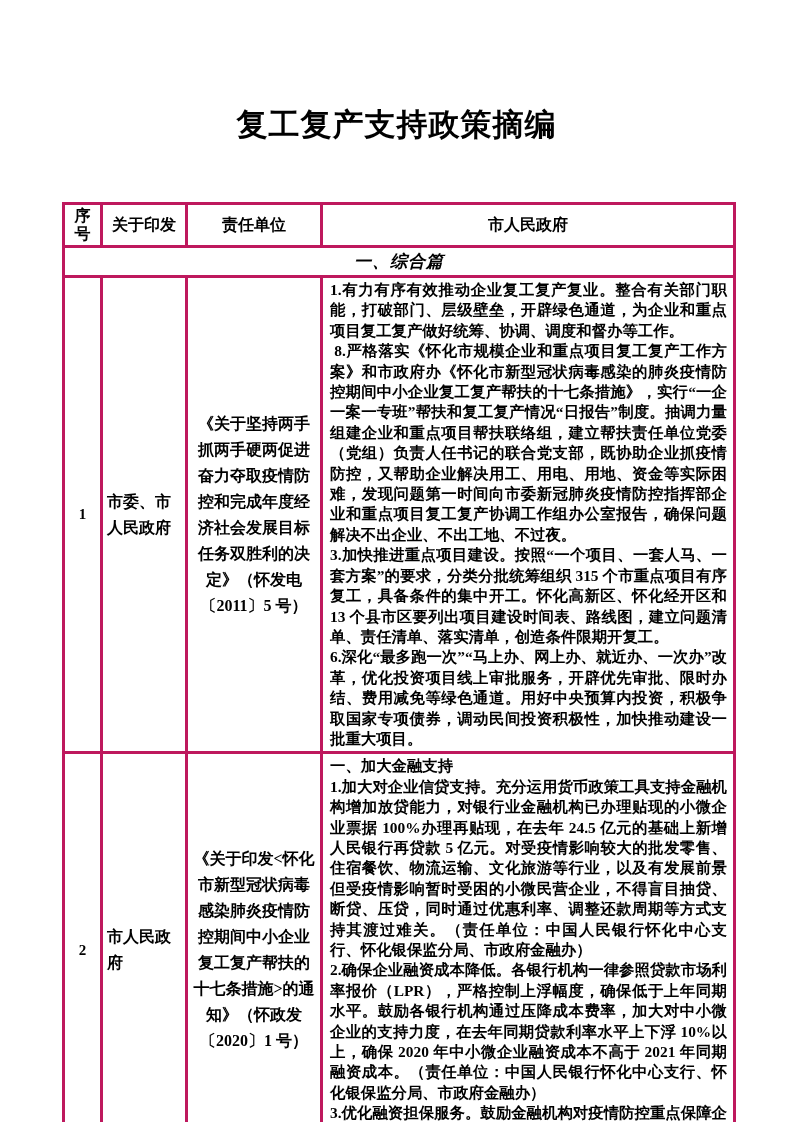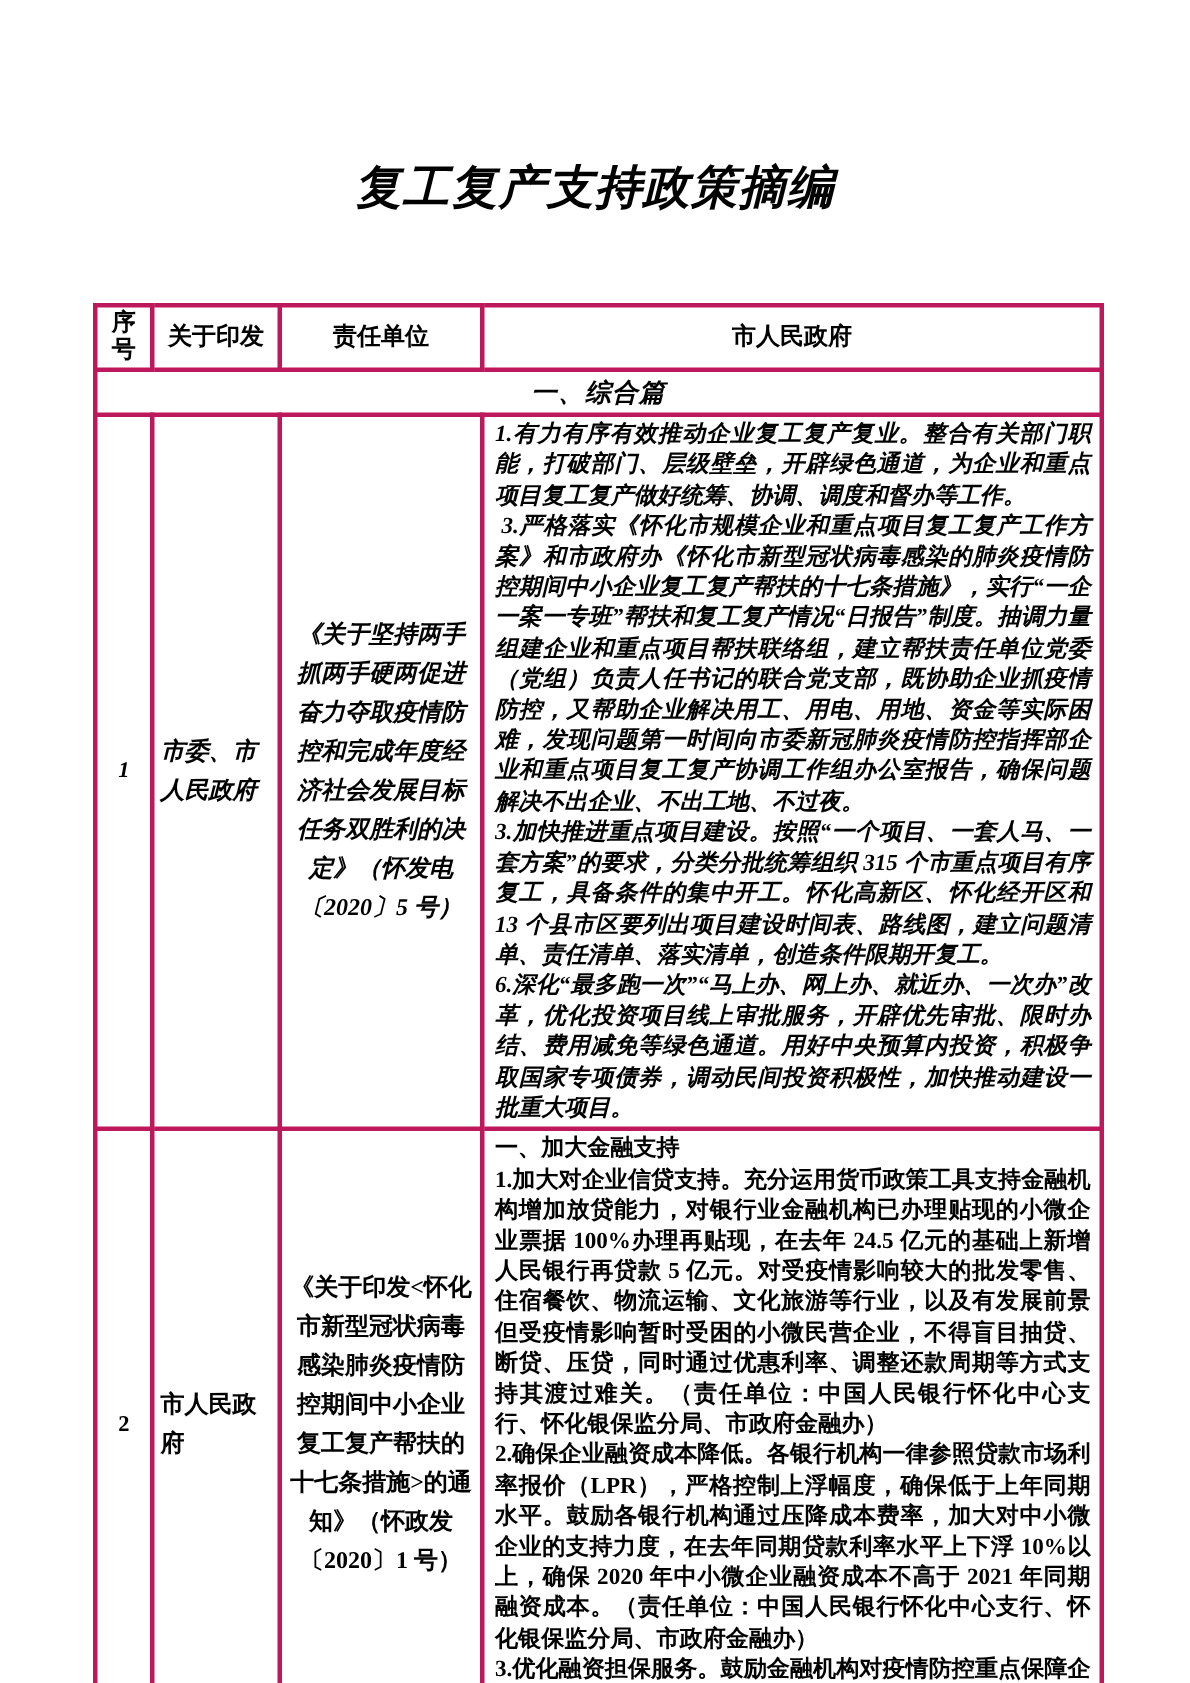--- a/index.html
+++ b/index.html
@@ -15,21 +15,20 @@
   }
   .doc-title {
     margin: 0;
     padding-top: 106px;
     text-align: center;
     font-family: "Liberation Sans", sans-serif;
     font-weight: bold;
     font-size: 31px;
     line-height: 38px;
     letter-spacing: 1px;
-    font-style: italic;
   }
   table.policy-table {
     border-collapse: collapse;
     table-layout: fixed;
     width: 671px;
     margin: 58px 0 0 62px;
     font-weight: bold;
   }
   .policy-table td {
     border: 3px solid #be185d;
@@ -79,21 +78,21 @@
     vertical-align: top;
     padding: 2px 6px 2px 7px !important;
   }
   .content-cell p {
     margin: 0;
     font-size: 15.4px;
     line-height: 20.4px;
     text-align: justify;
     white-space: pre-wrap;
   }
-  .row-1 > td { height: 430px; font-style: italic; }
+  .row-1 > td { height: 430px; }
   .row-2 > td { height: 327px; }
 </style>
 </head>
 <body>
 
 <div class="page">
 
   <h1 class="doc-title">复工复产支持政策摘编</h1>
 
   <table class="policy-table">
@@ -112,24 +111,24 @@
       <td>市人民政府</td>
     </tr>
 
     <tr class="section-row">
       <td colspan="4">一、综合篇</td>
     </tr>
 
     <tr class="row-1">
       <td class="num-cell">1</td>
       <td class="agency-cell">市委、市人民政府</td>
-      <td class="doc-cell">《关于坚持两手抓两手硬两促进奋力夺取疫情防控和完成年度经济社会发展目标任务双胜利的决定》（怀发电〔2020〕5 号）</td>
+      <td class="doc-cell">《关于坚持两手抓两手硬两促进奋力夺取疫情防控和完成年度经济社会发展目标任务双胜利的决定》（怀发电〔2011〕5 号）</td>
       <td class="content-cell">
         <p>1.有力有序有效推动企业复工复产复业。整合有关部门职能，打破部门、层级壁垒，开辟绿色通道，为企业和重点项目复工复产做好统筹、协调、调度和督办等工作。</p>
-        <p> 3.严格落实《怀化市规模企业和重点项目复工复产工作方案》和市政府办《怀化市新型冠状病毒感染的肺炎疫情防控期间中小企业复工复产帮扶的十七条措施》，实行“一企一案一专班”帮扶和复工复产情况“日报告”制度。抽调力量组建企业和重点项目帮扶联络组，建立帮扶责任单位党委（党组）负责人任书记的联合党支部，既协助企业抓疫情防控，又帮助企业解决用工、用电、用地、资金等实际困难，发现问题第一时间向市委新冠肺炎疫情防控指挥部企业和重点项目复工复产协调工作组办公室报告，确保问题解决不出企业、不出工地、不过夜。</p>
+        <p> 8.严格落实《怀化市规模企业和重点项目复工复产工作方案》和市政府办《怀化市新型冠状病毒感染的肺炎疫情防控期间中小企业复工复产帮扶的十七条措施》，实行“一企一案一专班”帮扶和复工复产情况“日报告”制度。抽调力量组建企业和重点项目帮扶联络组，建立帮扶责任单位党委（党组）负责人任书记的联合党支部，既协助企业抓疫情防控，又帮助企业解决用工、用电、用地、资金等实际困难，发现问题第一时间向市委新冠肺炎疫情防控指挥部企业和重点项目复工复产协调工作组办公室报告，确保问题解决不出企业、不出工地、不过夜。</p>
         <p>3.加快推进重点项目建设。按照“一个项目、一套人马、一套方案”的要求，分类分批统筹组织 315 个市重点项目有序复工，具备条件的集中开工。怀化高新区、怀化经开区和 13 个县市区要列出项目建设时间表、路线图，建立问题清单、责任清单、落实清单，创造条件限期开复工。</p>
         <p>6.深化“最多跑一次”“马上办、网上办、就近办、一次办”改革，优化投资项目线上审批服务，开辟优先审批、限时办结、费用减免等绿色通道。用好中央预算内投资，积极争取国家专项债券，调动民间投资积极性，加快推动建设一批重大项目。</p>
       </td>
     </tr>
 
     <tr class="row-2">
       <td class="num-cell">2</td>
       <td class="agency-cell">市人民政府</td>
       <td class="doc-cell">《关于印发&lt;怀化市新型冠状病毒感染肺炎疫情防控期间中小企业复工复产帮扶的十七条措施&gt;的通知》（怀政发〔2020〕1 号）</td>
       <td class="content-cell">

